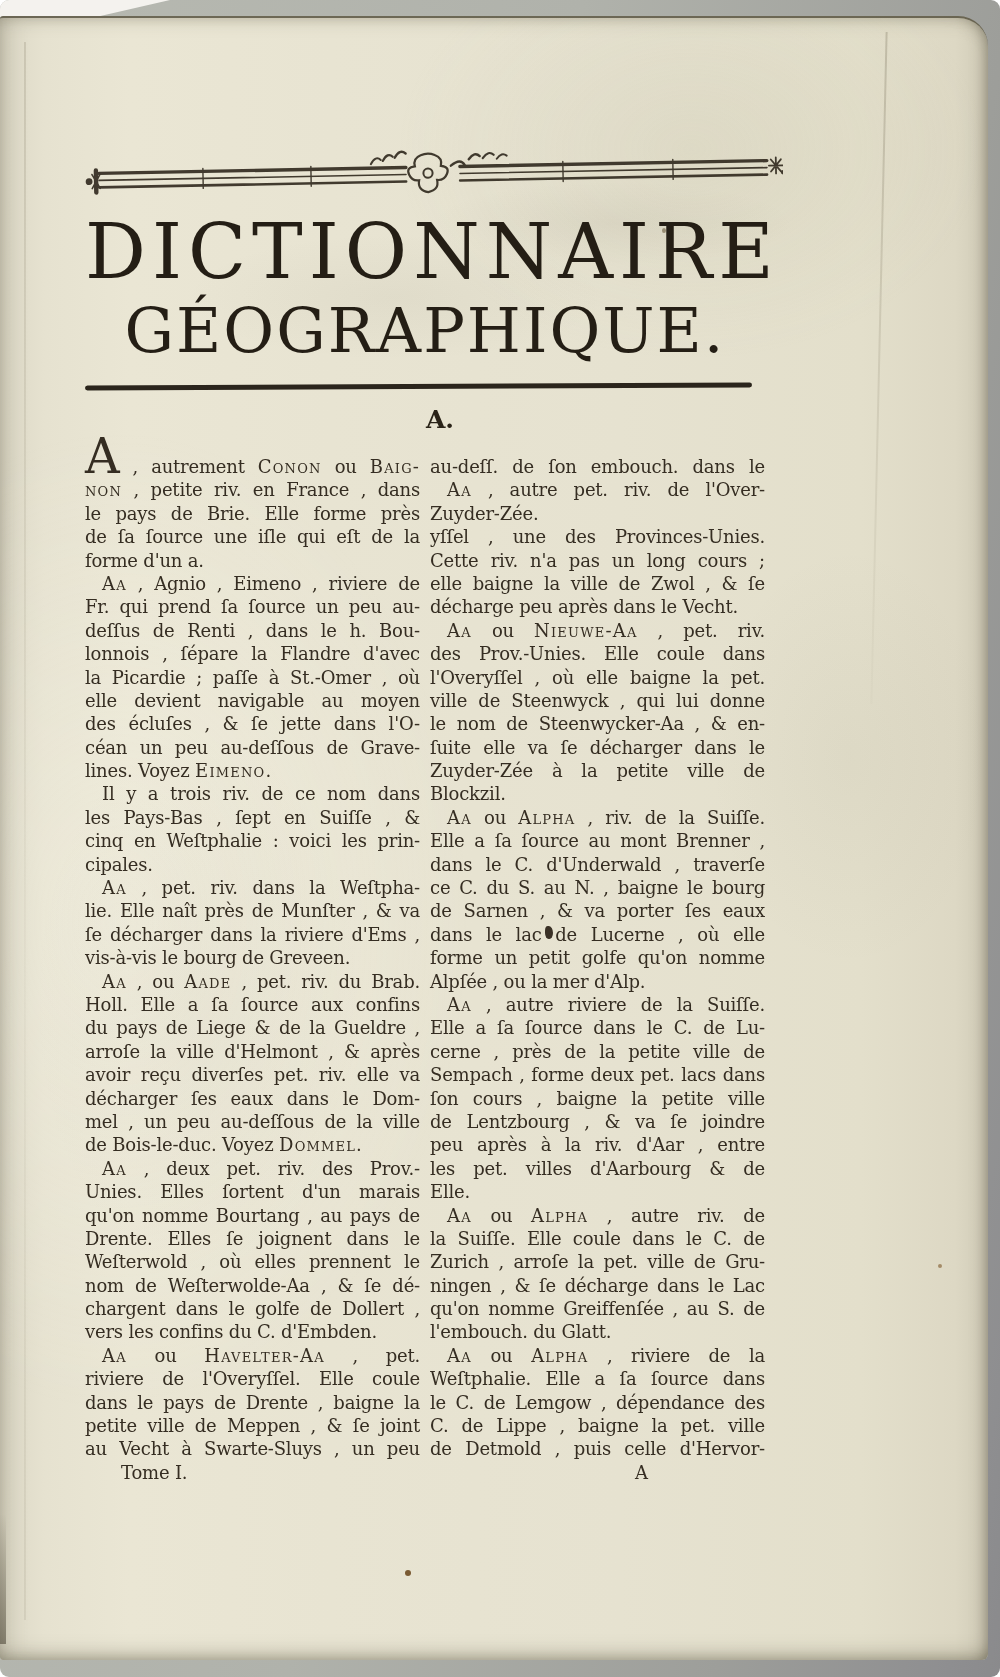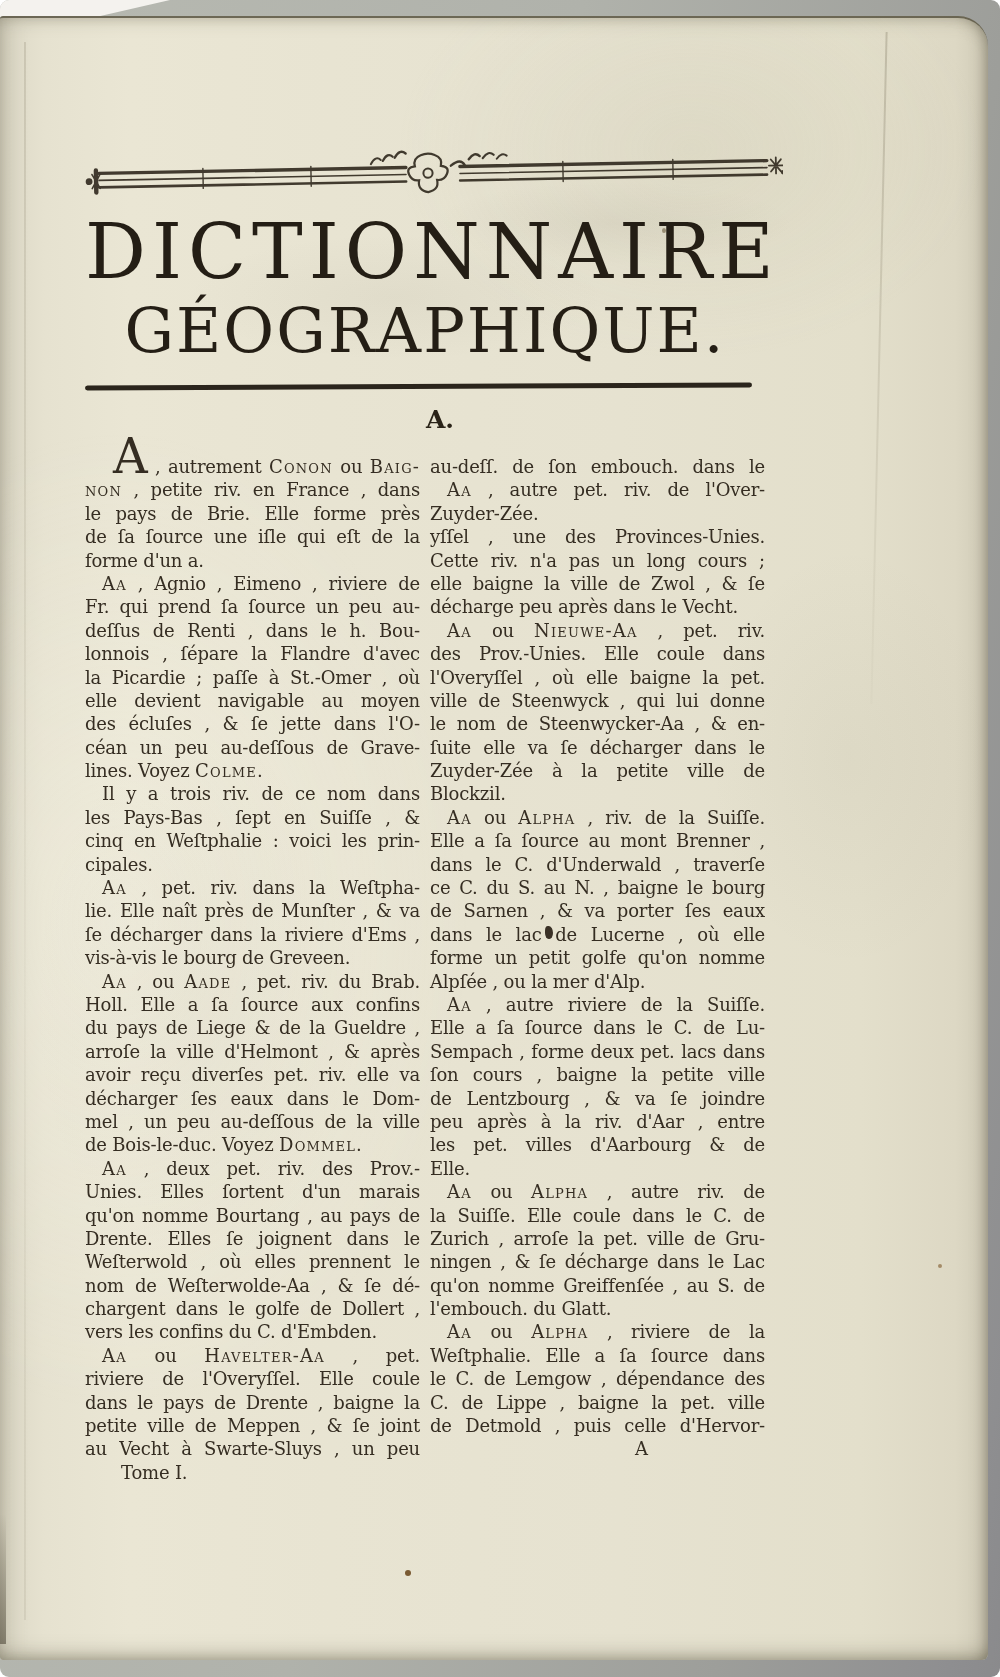--- a/index.html
+++ b/index.html
@@ -133,34 +133,34 @@
         </g>
       </svg>
 
       <div class="title1">DICTIONNAIRE</div>
       <div class="title2">GÉOGRAPHIQUE.</div>
       <div class="rule"></div>
       <div class="sectionletter">A.</div>
 
       <div class="cols">
         <div class="col" id="col-left">
-            <div class="line" style="overflow: visible; margin-left: 28px;"><span class="dc">A</span><span> , autrement </span><span class="sc">Conon</span><span> ou </span><span class="sc">Baig-</span></div>
+            <div class="line" style="overflow: visible;"><span class="dc">A</span><span> , autrement </span><span class="sc">Conon</span><span> ou </span><span class="sc">Baig-</span></div>
             <div class="line"><span class="sc">non</span><span> , petite riv. en France , dans</span></div>
             <div class="line"><span>le pays de Brie. Elle forme près</span></div>
             <div class="line"><span>de ſa ſource une iſle qui eſt de la</span></div>
             <div class="line end"><span>forme d'un a.</span></div>
             <div class="line ind"><span class="sc">Aa</span><span> , </span><span class="it">Agnio</span><span> , </span><span class="it">Eimeno</span><span> , riviere de</span></div>
             <div class="line"><span>Fr. qui prend ſa ſource un peu au-</span></div>
             <div class="line"><span>deſſus de Renti , dans le h. Bou-</span></div>
             <div class="line"><span>lonnois , ſépare la Flandre d'avec</span></div>
             <div class="line"><span>la Picardie ; paſſe à St.-Omer , où</span></div>
             <div class="line"><span>elle devient navigable au moyen</span></div>
             <div class="line"><span>des écluſes , &amp; ſe jette dans l'O-</span></div>
             <div class="line"><span>céan un peu au-deſſous de Grave-</span></div>
-            <div class="line end"><span>lines. </span><span class="it">Voyez</span><span> </span><span class="sc">Colme.</span></div>
+            <div class="line end"><span>lines. </span><span class="it">Voyez</span><span> </span><span class="sc">Eimeno.</span></div>
             <div class="line ind"><span>Il y a trois riv. de ce nom dans</span></div>
             <div class="line"><span>les Pays-Bas , ſept en Suiſſe , &amp;</span></div>
             <div class="line"><span>cinq en Weſtphalie : voici les prin-</span></div>
             <div class="line end"><span>cipales.</span></div>
             <div class="line ind"><span class="sc">Aa</span><span> , pet. riv. dans la Weſtpha-</span></div>
             <div class="line"><span>lie. Elle naît près de Munſter , &amp; va</span></div>
             <div class="line"><span>ſe décharger dans la riviere d'Ems ,</span></div>
             <div class="line end"><span>vis-à-vis le bourg de Greveen.</span></div>
             <div class="line ind"><span class="sc">Aa</span><span> , ou </span><span class="sc">Aade</span><span> , pet. riv. du Brab.</span></div>
             <div class="line"><span>Holl. Elle a ſa ſource aux confins</span></div>
@@ -204,20 +204,21 @@
             <div class="line ind"><span class="sc">Aa</span><span> ou </span><span class="sc">Alpha</span><span> , riv. de la Suiſſe.</span></div>
             <div class="line"><span>Elle a ſa ſource au mont Brenner ,</span></div>
             <div class="line"><span>dans le C. d'Underwald , traverſe</span></div>
             <div class="line"><span>ce C. du S. au N. , baigne le bourg</span></div>
             <div class="line"><span>de Sarnen , &amp; va porter ſes eaux</span></div>
             <div class="line"><span>dans le lac de Lucerne , où elle</span></div>
             <div class="line"><span>forme un petit golfe qu'on nomme</span></div>
             <div class="line end"><span>Alpſée , ou la mer d'Alp.</span></div>
             <div class="line ind"><span class="sc">Aa</span><span> , autre riviere de la Suiſſe.</span></div>
             <div class="line"><span>Elle a ſa ſource dans le C. de Lu-</span></div>
+            <div class="line"><span>cerne , près de la petite ville de</span></div>
             <div class="line"><span>Sempach , forme deux pet. lacs dans</span></div>
             <div class="line"><span>ſon cours , baigne la petite ville</span></div>
             <div class="line"><span>de Lentzbourg , &amp; va ſe joindre</span></div>
             <div class="line"><span>peu après à la riv. d'Aar , entre</span></div>
             <div class="line"><span>les pet. villes d'Aarbourg &amp; de</span></div>
             <div class="line end"><span>Elle.</span></div>
             <div class="line ind"><span class="sc">Aa</span><span> ou </span><span class="sc">Alpha</span><span> , autre riv. de</span></div>
             <div class="line"><span>la Suiſſe. Elle coule dans le C. de</span></div>
             <div class="line"><span>Zurich , arroſe la pet. ville de Gru-</span></div>
             <div class="line"><span>ningen , &amp; ſe décharge dans le Lac</span></div>

